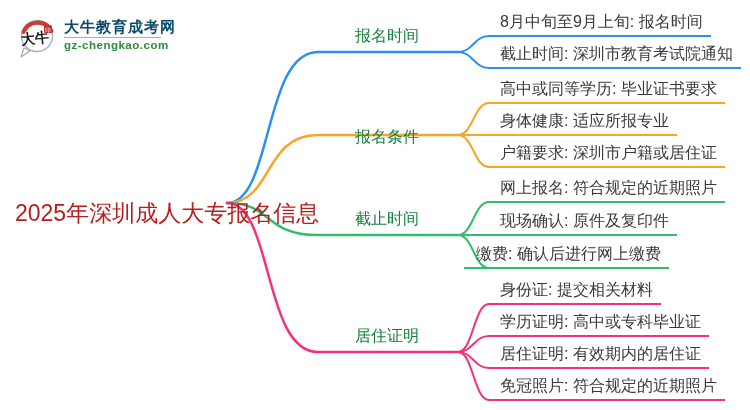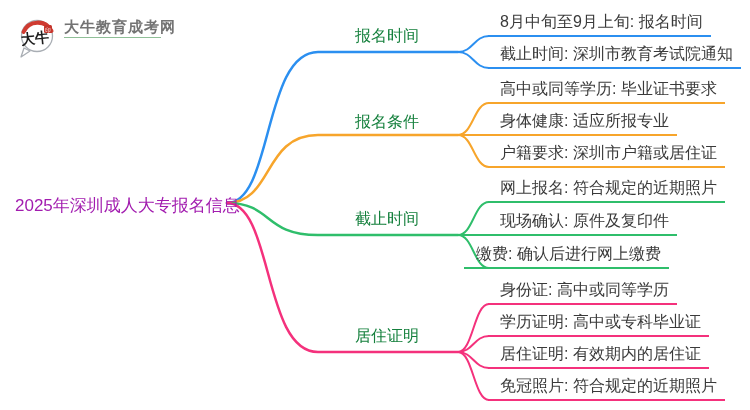--- a/index.html
+++ b/index.html
@@ -8,27 +8,27 @@
     width:750px;height:410px;
     overflow:hidden;
     background:#ffffff;
     font-family:"Liberation Sans","DejaVu Sans",sans-serif;
   }
   #connectors{position:absolute;left:0;top:0;width:750px;height:410px;}
   
   .logo{position:absolute;left:16px;top:12px;display:flex;align-items:flex-start;}
   .logo-icon{width:44px;height:48px;}
   .logo-text{margin-left:4px;margin-top:6px;}
-  .logo-name{font-size:15px;font-weight:bold;color:#737373;letter-spacing:1px;line-height:18px;}
+  .logo-name{font-size:15px;font-weight:bold;color:#0c4a6e;letter-spacing:1px;line-height:18px;}
   .logo-divider{height:1px;background:#8fbf97;margin:1px 0 1px 0;width:97px;}
   .logo-url{font-size:11.5px;font-weight:bold;color:#2d8c3c;letter-spacing:.5px;line-height:13px;}
   
   .root-label{
-    position:absolute;left:15px;top:195px;
-    font-size:17px;line-height:22px;color:#a21caf;
+    position:absolute;left:15px;top:202px;
+    font-size:23px;line-height:22px;color:#b91c1c;
     white-space:nowrap;
   }
   
   .branch-label{
     position:absolute;
     font-size:16px;line-height:20px;color:#15803d;
     white-space:nowrap;
   }
   
   .leaf{
@@ -68,37 +68,38 @@
       <path d="M 8 36 L 5 45 L 14 39 Z" fill="#ffffff" stroke="#a9aeb4" stroke-width="1.3" stroke-linejoin="round"></path>
       <circle cx="21" cy="24" r="15.5" fill="#ffffff" stroke="#a9aeb4" stroke-width="1.3"></circle>
       <path d="M 7.5 20 A 15.5 15.5 0 0 1 35.5 19" fill="none" stroke="#cf3b31" stroke-width="4" stroke-linecap="round"></path>
       <text id="logo-glyph" x="19" y="31" text-anchor="middle" font-family="'DejaVu Serif','Liberation Serif',serif" font-size="14" font-weight="bold" fill="#1c1c1c" transform="rotate(-6 19 27)">大牛</text>
       <rect x="28" y="13" width="8" height="8" rx="1.5" fill="#c5352c"></rect>
       <text x="32" y="19.5" text-anchor="middle" font-size="5.5" fill="#ffffff" font-family="'DejaVu Sans',sans-serif">印</text>
     </svg>
     <div class="logo-text">
       <div class="logo-name">大牛教育成考网</div>
       <div class="logo-divider"></div>
+      <div class="logo-url">gz-chengkao.com</div>
     </div>
   </div>
 
   <div class="root-label">2025年深圳成人大专报名信息</div>
 
   <div id="nodes">
       <div class="branch-label" style="left: 355px; top: 26px;">报名时间</div>
       <div class="leaf" style="left: 488px; top: 10px; border-bottom-color: rgb(43, 143, 240);">8月中旬至9月上旬: 报名时间</div>
       <div class="leaf" style="left: 488px; top: 42px; border-bottom-color: rgb(43, 143, 240);">截止时间: 深圳市教育考试院通知</div>
-      <div class="branch-label" style="left: 355px; top: 112px;">报名条件</div>
+      <div class="branch-label" style="left: 355px; top: 127px;">报名条件</div>
       <div class="leaf" style="left: 488px; top: 77px; border-bottom-color: rgb(247, 165, 43);">高中或同等学历: 毕业证书要求</div>
       <div class="leaf" style="left: 488px; top: 109px; border-bottom-color: rgb(247, 165, 43);">身体健康: 适应所报专业</div>
       <div class="leaf" style="left: 488px; top: 141px; border-bottom-color: rgb(247, 165, 43);">户籍要求: 深圳市户籍或居住证</div>
       <div class="branch-label" style="left: 355px; top: 209px;">截止时间</div>
       <div class="leaf" style="left: 488px; top: 176px; border-bottom-color: rgb(47, 190, 107);">网上报名: 符合规定的近期照片</div>
       <div class="leaf" style="left: 488px; top: 209px; border-bottom-color: rgb(47, 190, 107);">现场确认: 原件及复印件</div>
       <div class="leaf" style="left: 464px; top: 242px; border-bottom-color: rgb(47, 190, 107);">缴费: 确认后进行网上缴费</div>
       <div class="branch-label" style="left: 355px; top: 326px;">居住证明</div>
-      <div class="leaf" style="left: 488px; top: 278px; border-bottom-color: rgb(244, 49, 124);">身份证: 高中或同等学历</div>
+      <div class="leaf" style="left: 488px; top: 278px; border-bottom-color: rgb(244, 49, 124);">身份证: 提交相关材料</div>
       <div class="leaf" style="left: 488px; top: 310px; border-bottom-color: rgb(244, 49, 124);">学历证明: 高中或专科毕业证</div>
       <div class="leaf" style="left: 488px; top: 342px; border-bottom-color: rgb(244, 49, 124); text-align: right;">居住证明: 有效期内的居住证</div>
       <div class="leaf" style="left: 488px; top: 374px; border-bottom-color: rgb(244, 49, 124);">免冠照片: 符合规定的近期照片</div>
     </div>
 
 </div>
 
 </body></html>

